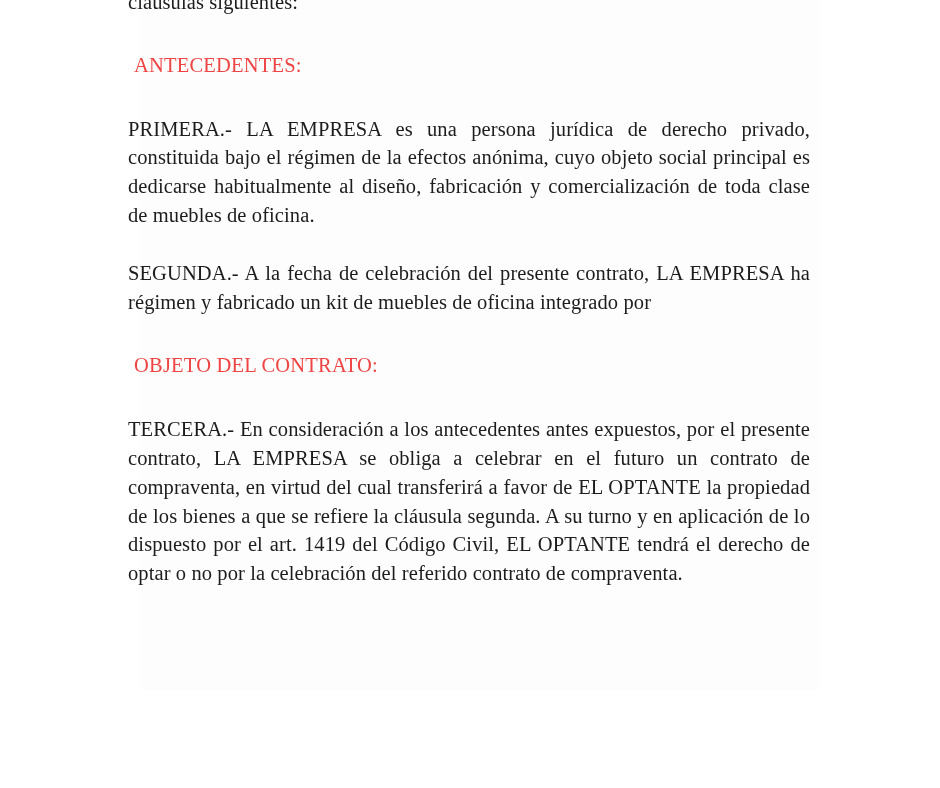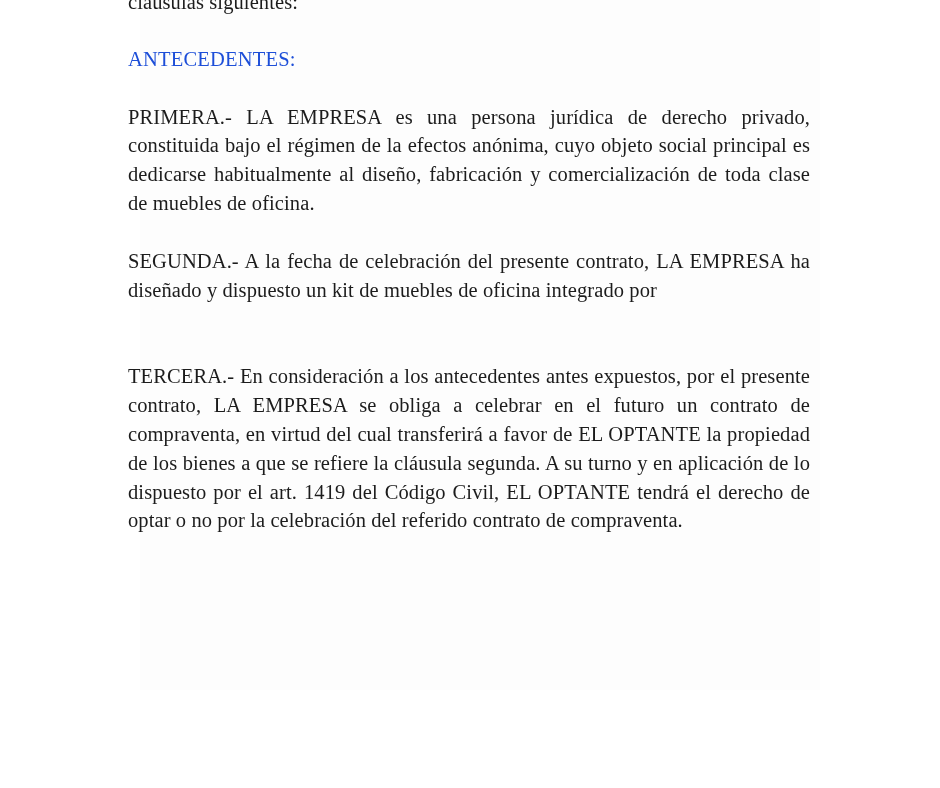--- a/index.html
+++ b/index.html
@@ -48,25 +48,25 @@
     text-justify: inter-word;
     color: #1c1c1c;
     letter-spacing: 0.1px;
   }
 
   p.para.last-line-natural {
     text-align-last: left;
   }
 
   p.heading {
-    margin: 0;
+    margin: 6px;
     font-size: 20.5px;
     line-height: 28.8px;
     text-align: left;
-    color: #1d4ed8;
+    color: #ef4444;
     letter-spacing: 0.2px;
   }
 
   
   .gap-sm { height: 28px; }
   .gap-md { height: 29px; }
 
   .dotted-fill {
     letter-spacing: 1.6px;
     color: #6d6d6d;
@@ -93,24 +93,25 @@
     <div class="gap-sm"></div>
 
     <p class="heading">ANTECEDENTES:</p>
 
     <div class="gap-md"></div>
 
     <p class="para">PRIMERA.- LA EMPRESA es una persona jurídica de derecho privado, constituida bajo el régimen de la efectos anónima, cuyo objeto social principal es dedicarse habitualmente al diseño, fabricación y comercialización de toda clase de muebles de oficina.</p>
 
     <div class="gap-md"></div>
 
-    <p class="para">SEGUNDA.- A la fecha de celebración del presente contrato, LA EMPRESA ha diseñado y dispuesto un kit de muebles de oficina integrado por</p>
+    <p class="para">SEGUNDA.- A la fecha de celebración del presente contrato, LA EMPRESA ha régimen y fabricado un kit de muebles de oficina integrado por</p>
 
 
     <div class="gap-md"></div>
 
+    <p class="heading">OBJETO DEL CONTRATO:</p>
 
     <div class="gap-md"></div>
 
     <p class="para last-line-natural">TERCERA.- En consideración a los antecedentes antes expuestos, por el presente contrato, LA EMPRESA se obliga a celebrar en el futuro un contrato de compraventa, en virtud del cual transferirá a favor de EL OPTANTE la propiedad de los bienes a que se refiere la cláusula segunda. A su turno y en aplicación de lo dispuesto por el art. 1419 del Código Civil, EL OPTANTE tendrá el derecho de optar o no por la celebración del referido contrato de compraventa.</p>
 
   </div>
 </div>
 
 </body></html>

